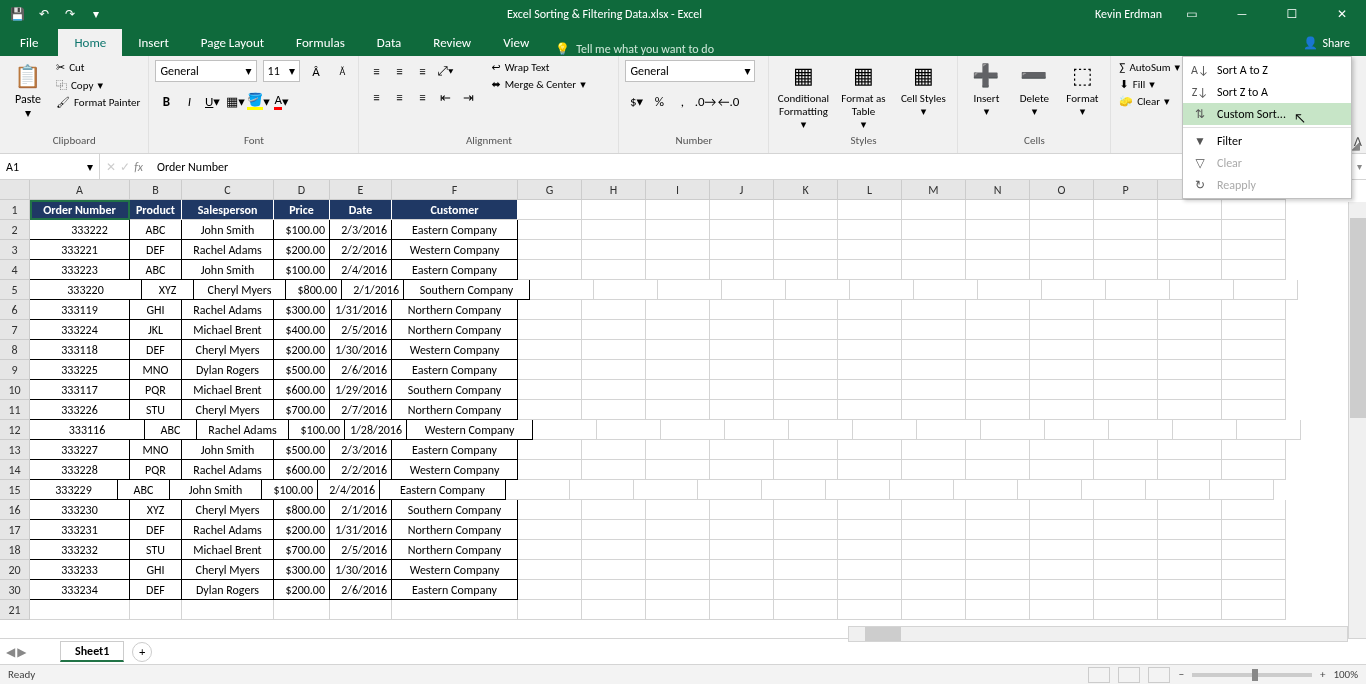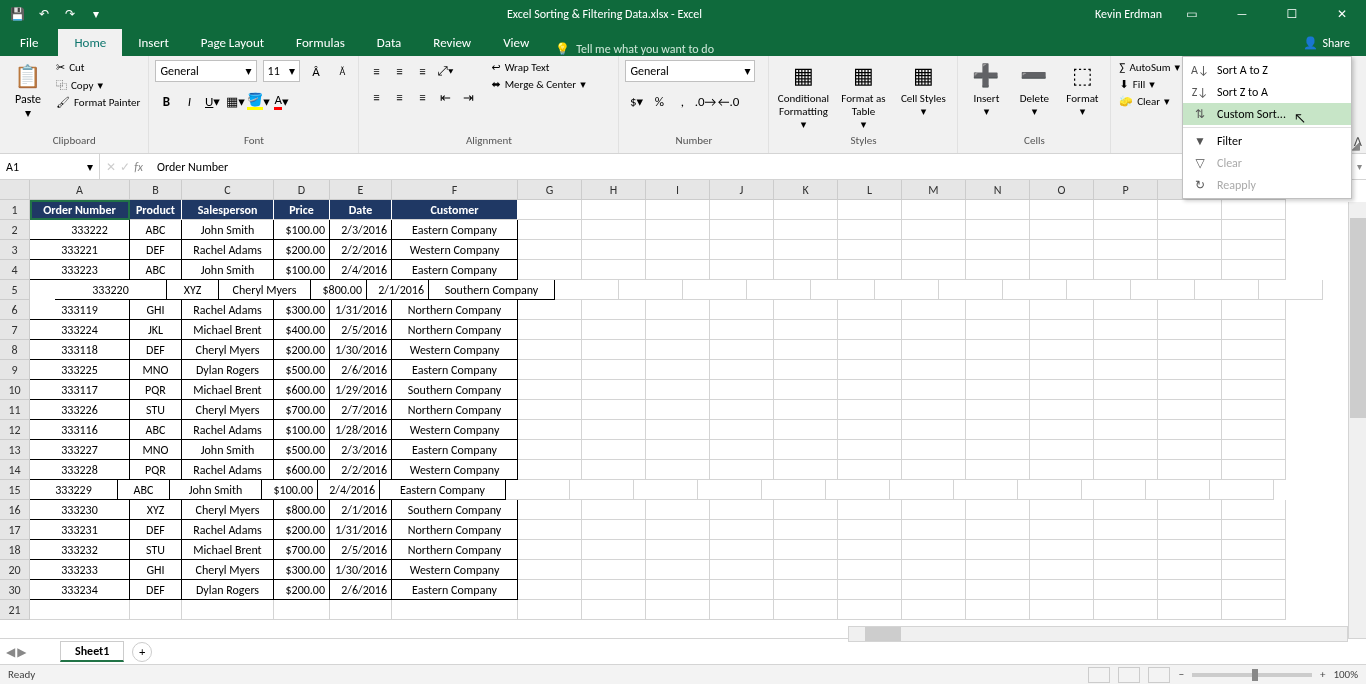--- a/index.html
+++ b/index.html
@@ -467,21 +467,21 @@
         <div class="cell" style="width: 64px;"></div>
         <div class="cell" style="width: 64px;"></div>
         <div class="cell" style="width: 64px;"></div>
         <div class="cell" style="width: 64px;"></div>
         <div class="cell" style="width: 64px;"></div>
         <div class="cell" style="width: 64px;"></div>
         <div class="cell" style="width: 64px;"></div>
         <div class="cell" style="width: 64px;"></div>
       </div>
       <div class="row">
-        <div class="cell c" style="width: 112px; border-right: 1px solid rgb(0, 0, 0); border-bottom: 1px solid rgb(0, 0, 0); margin-left: 25px;">333220</div>
+        <div class="cell c" style="width: 112px; border-right: 1px solid rgb(0, 0, 0); border-bottom: 1px solid rgb(0, 0, 0);">333220</div>
         <div class="cell c" style="width: 52px; border-right: 1px solid rgb(0, 0, 0); border-bottom: 1px solid rgb(0, 0, 0);">XYZ</div>
         <div class="cell c" style="width: 92px; border-right: 1px solid rgb(0, 0, 0); border-bottom: 1px solid rgb(0, 0, 0);">Cheryl Myers</div>
         <div class="cell r" style="width: 56px; border-right: 1px solid rgb(0, 0, 0); border-bottom: 1px solid rgb(0, 0, 0);">$800.00</div>
         <div class="cell r" style="width: 62px; border-right: 1px solid rgb(0, 0, 0); border-bottom: 1px solid rgb(0, 0, 0);">2/1/2016</div>
         <div class="cell c" style="width: 126px; border-right: 1px solid rgb(0, 0, 0); border-bottom: 1px solid rgb(0, 0, 0);">Southern Company</div>
         <div class="cell" style="width: 64px;"></div>
         <div class="cell" style="width: 64px;"></div>
         <div class="cell" style="width: 64px;"></div>
         <div class="cell" style="width: 64px;"></div>
         <div class="cell" style="width: 64px;"></div>
@@ -607,21 +607,21 @@
         <div class="cell" style="width: 64px;"></div>
         <div class="cell" style="width: 64px;"></div>
         <div class="cell" style="width: 64px;"></div>
         <div class="cell" style="width: 64px;"></div>
         <div class="cell" style="width: 64px;"></div>
         <div class="cell" style="width: 64px;"></div>
         <div class="cell" style="width: 64px;"></div>
         <div class="cell" style="width: 64px;"></div>
       </div>
       <div class="row">
-        <div class="cell c" style="width: 100px; border-right: 1px solid rgb(0, 0, 0); border-bottom: 1px solid rgb(0, 0, 0);">333116</div>
+        <div class="cell c" style="width: 115px; border-right: 1px solid rgb(0, 0, 0); border-bottom: 1px solid rgb(0, 0, 0);">333116</div>
         <div class="cell c" style="width: 52px; border-right: 1px solid rgb(0, 0, 0); border-bottom: 1px solid rgb(0, 0, 0);">ABC</div>
         <div class="cell c" style="width: 92px; border-right: 1px solid rgb(0, 0, 0); border-bottom: 1px solid rgb(0, 0, 0);">Rachel Adams</div>
         <div class="cell r" style="width: 56px; border-right: 1px solid rgb(0, 0, 0); border-bottom: 1px solid rgb(0, 0, 0);">$100.00</div>
         <div class="cell r" style="width: 62px; border-right: 1px solid rgb(0, 0, 0); border-bottom: 1px solid rgb(0, 0, 0);">1/28/2016</div>
         <div class="cell c" style="width: 126px; border-right: 1px solid rgb(0, 0, 0); border-bottom: 1px solid rgb(0, 0, 0);">Western Company</div>
         <div class="cell" style="width: 64px;"></div>
         <div class="cell" style="width: 64px;"></div>
         <div class="cell" style="width: 64px;"></div>
         <div class="cell" style="width: 64px;"></div>
         <div class="cell" style="width: 64px;"></div>

